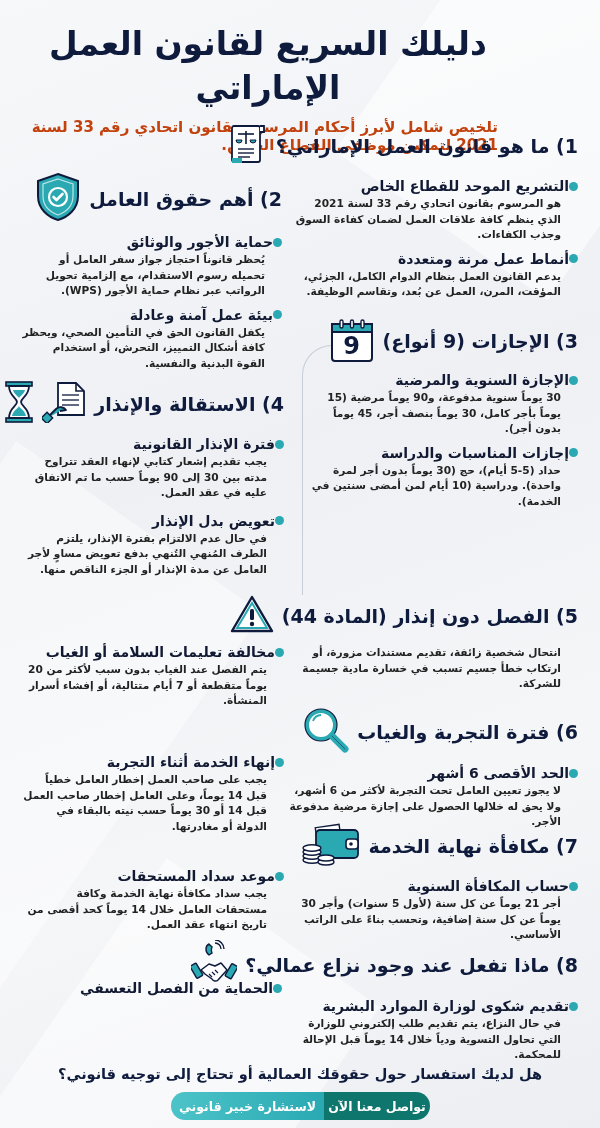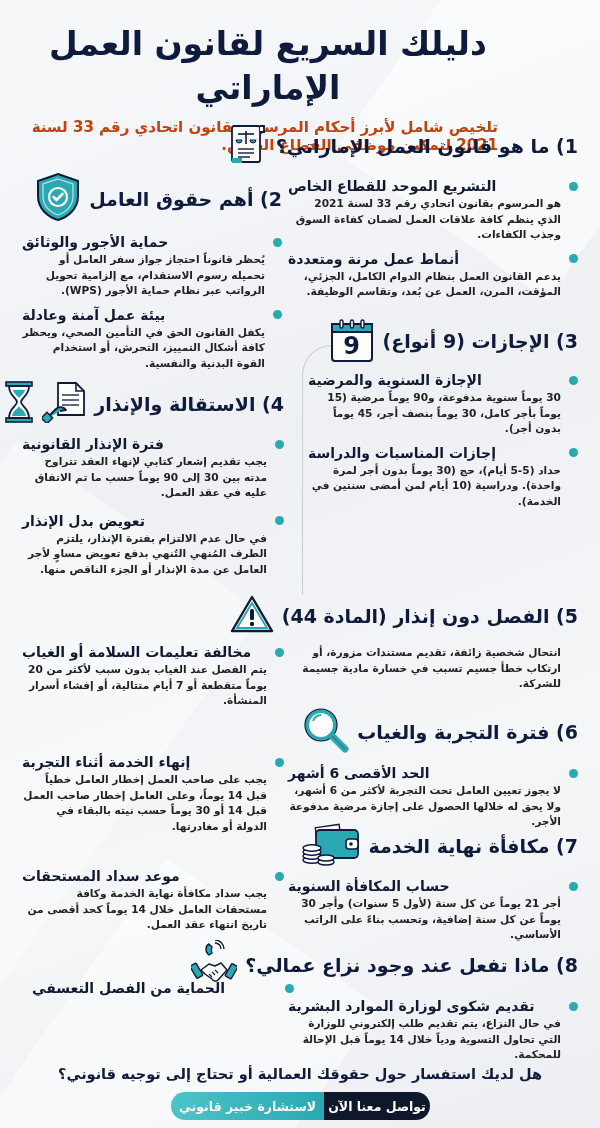--- a/index.html
+++ b/index.html
@@ -26,22 +26,22 @@
     padding-right: 38px; text-align: right;
   }
   .section { position: absolute; direction: rtl; }
   .sec-head { display: flex; align-items: center; gap: 8px; }
   .sec-title {
     font-size: 19px; font-weight: 700; color: #0f1b3d; white-space: nowrap;
   }
   .icon { display: inline-block; flex: 0 0 auto; }
   .item { margin-top: 8px; }
   .item-title {
-    display: flex; align-items: center; gap: 8px;
-    font-size: 14px; font-weight: 700; color: #121a33; justify-content: space-between;
+    display: flex; align-items: center; 
+    font-size: 14px; font-weight: 700; color: #121a33;
   }
   .bullet {
     width: 9px; height: 9px; border-radius: 50%; background: #2aa9b3; flex: 0 0 auto;
   }
   .item-text {
     font-size: 10.6px; font-weight: 700; color: #222; line-height: 15.5px;
     padding-right: 17px; margin-top: 2px;
   }
   .vline {
     position: absolute; border: 1.2px solid #c8ced8; border-left: none;
@@ -49,21 +49,21 @@
   }
   .cta-q {
     position: absolute; top: 1066px; left: 0; width: 600px; text-align: center;
     font-size: 14.5px; font-weight: 700; color: #0f1b3d;
   }
   .cta-btn {
     position: absolute; top: 1092px; left: 171px; width: 259px; height: 28px;
     border-radius: 14px; overflow: hidden; display: flex; flex-direction: row;
   }
   .cta-dark {
-    background: #0f172a; color: #fff; font-size: 12.5px; font-weight: 700;
+    background: #0f766e; color: #fff; font-size: 12.5px; font-weight: 700;
     display: flex; align-items: center; justify-content: center; width: 106px;
   }
   .cta-teal {
     background: linear-gradient(90deg, #4cc3c8, #2aa9b3); color: #fff;
     font-size: 12.5px; font-weight: 700; display: flex; align-items: center;
     justify-content: center; flex: 1;
   }
 </style>
 </head>
 <body>
@@ -322,21 +322,21 @@
     </span>
   </div>
   <div class="item" style="width:290px;">
     <div class="item-title">
         <span class="bullet"></span>
         <span>تقديم شكوى لوزارة الموارد البشرية</span>
       </div>
     <div class="item-text">في حال النزاع، يتم تقديم طلب إلكتروني للوزارة التي تحاول التسوية ودياً خلال 14 يوماً قبل الإحالة للمحكمة.</div>
   </div>
 </div>
-<div class="section" style="top:972px; left:32px; width:262px;">
+<div class="section" style="top:972px; left:20px; width:262px;">
   <div class="item">
     <div class="item-title">
         <span class="bullet"></span>
         <span>الحماية من الفصل التعسفي</span>
       </div>
   </div>
 </div>
 
 <div class="cta-q">هل لديك استفسار حول حقوقك العمالية أو تحتاج إلى توجيه قانوني؟</div>
 <div class="cta-btn">

